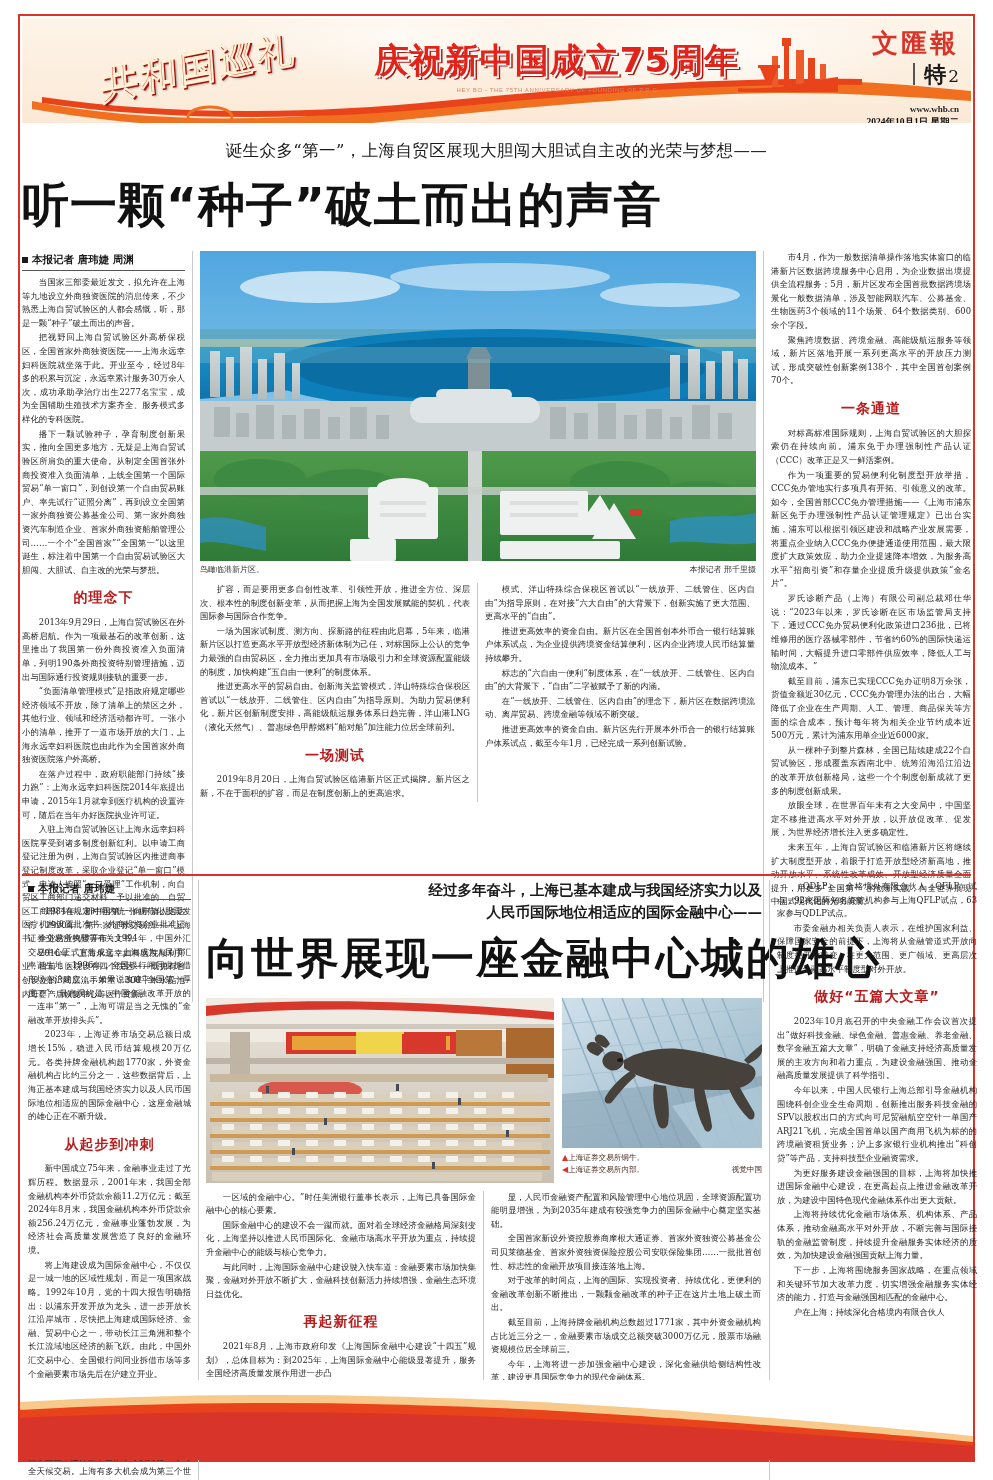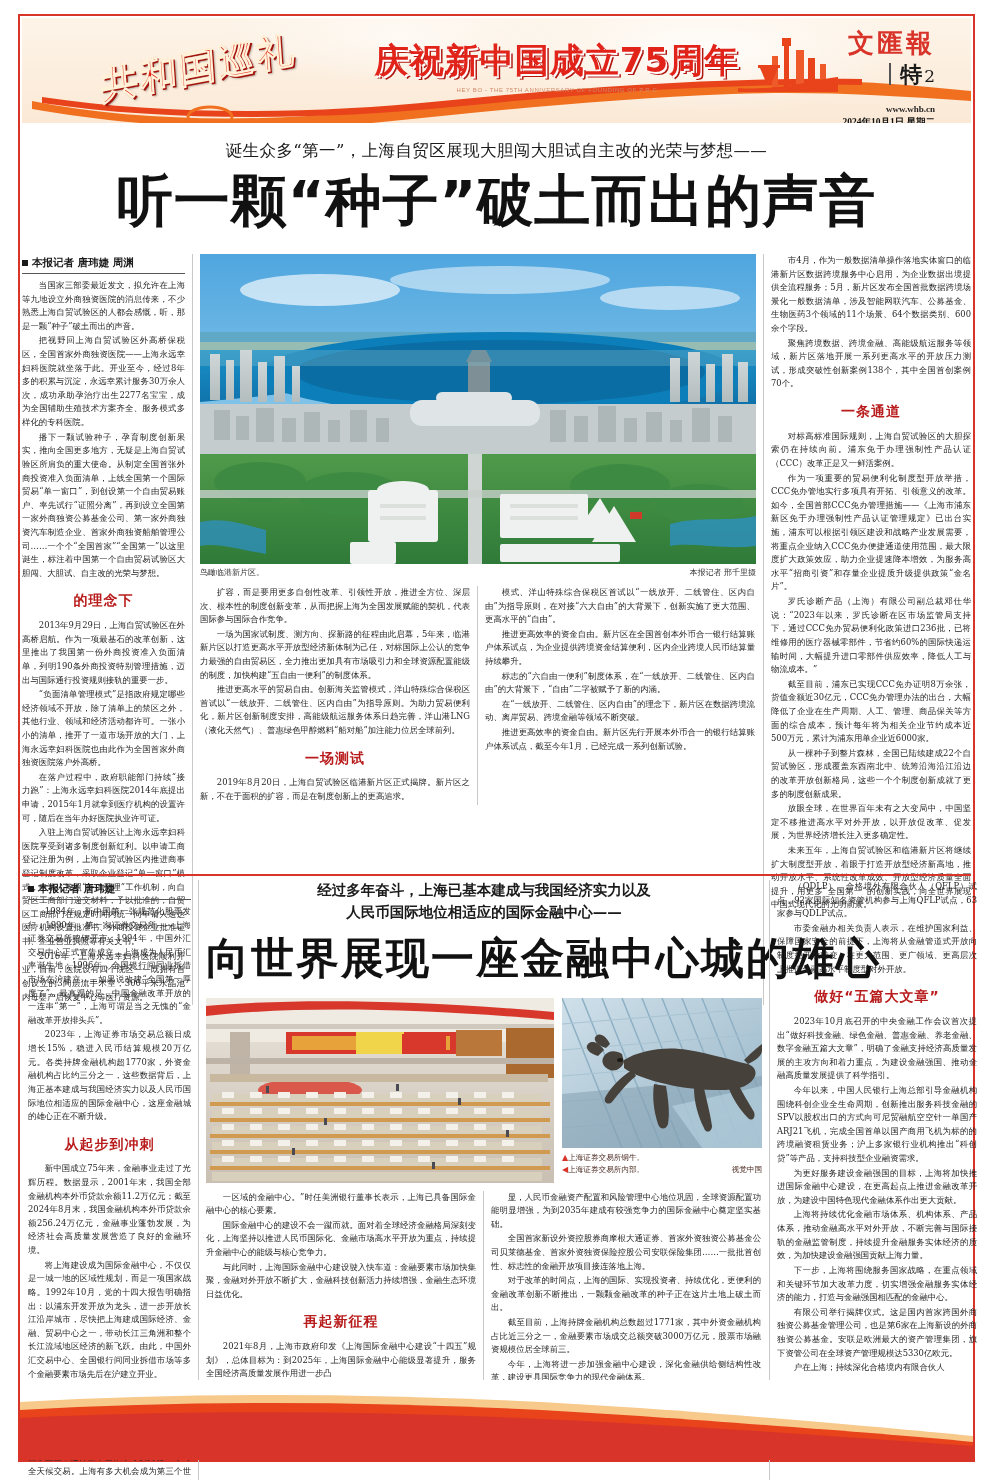--- a/index.html
+++ b/index.html
@@ -51,21 +51,21 @@
     white-space:nowrap;
   }
   .mast-center .sub-en{
     margin-top:3px;font-size:6px;color:#d08a6a;letter-spacing:.6px;
     font-family:"Liberation Sans",sans-serif;
   }
   .skyline{
     position:absolute;left:716px;top:16px;width:100px;height:62px;
   }
   .mast-right{
-    position:absolute;right:36px;top:12px;width:150px;text-align:right;
+    position:absolute;right:12px;top:12px;width:150px;text-align:right;
   }
   .paper-name{
     font-family:"DejaVu Serif","Liberation Serif",serif;
     font-weight:bold;font-size:26px;color:#d8342a;letter-spacing:3px;
     line-height:1;
   }
   .paper-edition{
     margin-top:4px;display:flex;justify-content:flex-end;align-items:baseline;gap:2px;
     border-left:none;
   }
@@ -78,23 +78,23 @@
   .paper-url{margin-top:14px;font-size:9px;font-weight:bold;color:#222;font-family:"Liberation Serif",serif;}
   .paper-date{margin-top:2px;font-size:9.5px;font-weight:bold;color:#111;font-family:"Liberation Serif",serif;}
 
   
   .art1{position:absolute;left:22px;top:132px;width:949px;height:740px;}
   .shoulder{
     text-align:center;font-size:16.5px;color:#1b1b1b;letter-spacing:.4px;
     font-family:"DejaVu Serif","Liberation Serif",serif;margin-top:8px;
   }
   .headline1{
-    text-align:center;margin-top:2px;
+    margin-top:12px;
     font-family:"DejaVu Sans","Liberation Sans",sans-serif;
-    font-weight:bold;font-size:56px;letter-spacing:1px;color:#111;
+    font-weight:bold;font-size:47px;letter-spacing:1px;color:#111;
     white-space:nowrap;
   }
   .byline{
     font-size:10.5px;font-weight:bold;color:#1a1a1a;
     border-bottom:1px solid #555;padding-bottom:2px;margin-bottom:5px;
     font-family:"DejaVu Serif","Liberation Serif",serif;
   }
   .byline .sq{display:inline-block;width:6px;height:6px;background:#1a1a1a;margin-right:4px;}
 
   .cols{display:flex;gap:0;}
@@ -123,21 +123,21 @@
   
   .hdiv{position:absolute;left:22px;width:949px;height:2px;background:#d8342a;}
 
   
   .art2{position:absolute;left:28px;top:880px;width:949px;height:520px;}
   .headline2{
     text-align:center;margin-top:6px;
     font-family:"DejaVu Serif","Liberation Serif",serif;
     font-weight:bold;font-size:43px;letter-spacing:2px;color:#111;white-space:nowrap;
   }
-  .shoulder2{text-align:center;font-size:14.5px;color:#1b1b1b;line-height:1.5;
+  .shoulder2{text-align:right;font-size:14.5px;color:#1b1b1b;line-height:1.5;
     font-family:"DejaVu Sans","Liberation Sans",sans-serif;font-weight:bold;}
 
   
   .footwave{position:absolute;left:20px;bottom:20px;width:953px;height:80px;overflow:hidden;}
 
   .small-caption{font-size:7.6px;color:#4a2a22;font-family:"DejaVu Serif",serif;line-height:1.5;}
   .tri{color:#d8342a;font-size:8px;}
 </style>
 </head>
 <body>
@@ -577,21 +577,20 @@
 
       <div class="col" style="width:200px;">
         <p>（QDLP）、合格境外有限合伙人（QFLP）试点，92家国际知名资管机构参与上海QFLP试点，63家参与QDLP试点。</p>
         <p>市委金融办相关负责人表示，在维护国家利益、保障国家安全的前提下，上海将从金融管道式开放向制度型开放转变，在更大范围、更广领域、更高层次上推进金融高水平制度型对外开放。</p>
         <div class="sec-head">做好“五篇大文章”</div>
         <p>2023年10月底召开的中央金融工作会议首次提出“做好科技金融、绿色金融、普惠金融、养老金融、数字金融五篇大文章”，明确了金融支持经济高质量发展的主攻方向和着力重点，为建设金融强国、推动金融高质量发展提供了科学指引。</p>
         <p>今年以来，中国人民银行上海总部引导金融机构围绕科创企业全生命周期，创新推出服务科技金融的SPV以股权出口的方式向可尼贸融航空空针一单国产ARJ21飞机，完成全国首单以国产商用飞机为标的的跨境融资租赁业务；沪上多家银行业机构推出“科创贷”等产品，支持科技型企业融资需求。</p>
         <p>为更好服务建设金融强国的目标，上海将加快推进国际金融中心建设，在更高起点上推进金融改革开放，为建设中国特色现代金融体系作出更大贡献。</p>
         <p>上海将持续优化金融市场体系、机构体系、产品体系，推动金融高水平对外开放，不断完善与国际接轨的金融监管制度，持续提升金融服务实体经济的质效，为加快建设金融强国贡献上海力量。</p>
         <p>下一步，上海将围绕服务国家战略，在重点领域和关键环节加大改革力度，切实增强金融服务实体经济的能力，打造与金融强国相匹配的金融中心。</p>
-        <p>有限公司举行揭牌仪式。这是国内首家跨国外商独资公募基金管理公司，也是第6家在上海新设的外商独资公募基金。安联是欧洲最大的资产管理集团，旗下资管公司在全球资产管理规模达5330亿欧元。</p>
         <p>户在上海；持续深化合格境内有限合伙人</p>
       </div>
     </div>
   </div>
 
   <div class="footwave">
     <svg width="953" height="80" viewBox="0 0 953 80" preserveAspectRatio="none">
       <rect width="953" height="80" fill="#ffffff"></rect>
       <path d="M0,22 C200,10 420,14 620,28 C760,38 870,48 953,56 L953,80 L0,80 Z" fill="#f7c98a"></path>
       <path d="M0,30 C200,18 420,22 620,36 C760,46 870,54 953,62 L953,80 L0,80 Z" fill="#e8431a"></path>

